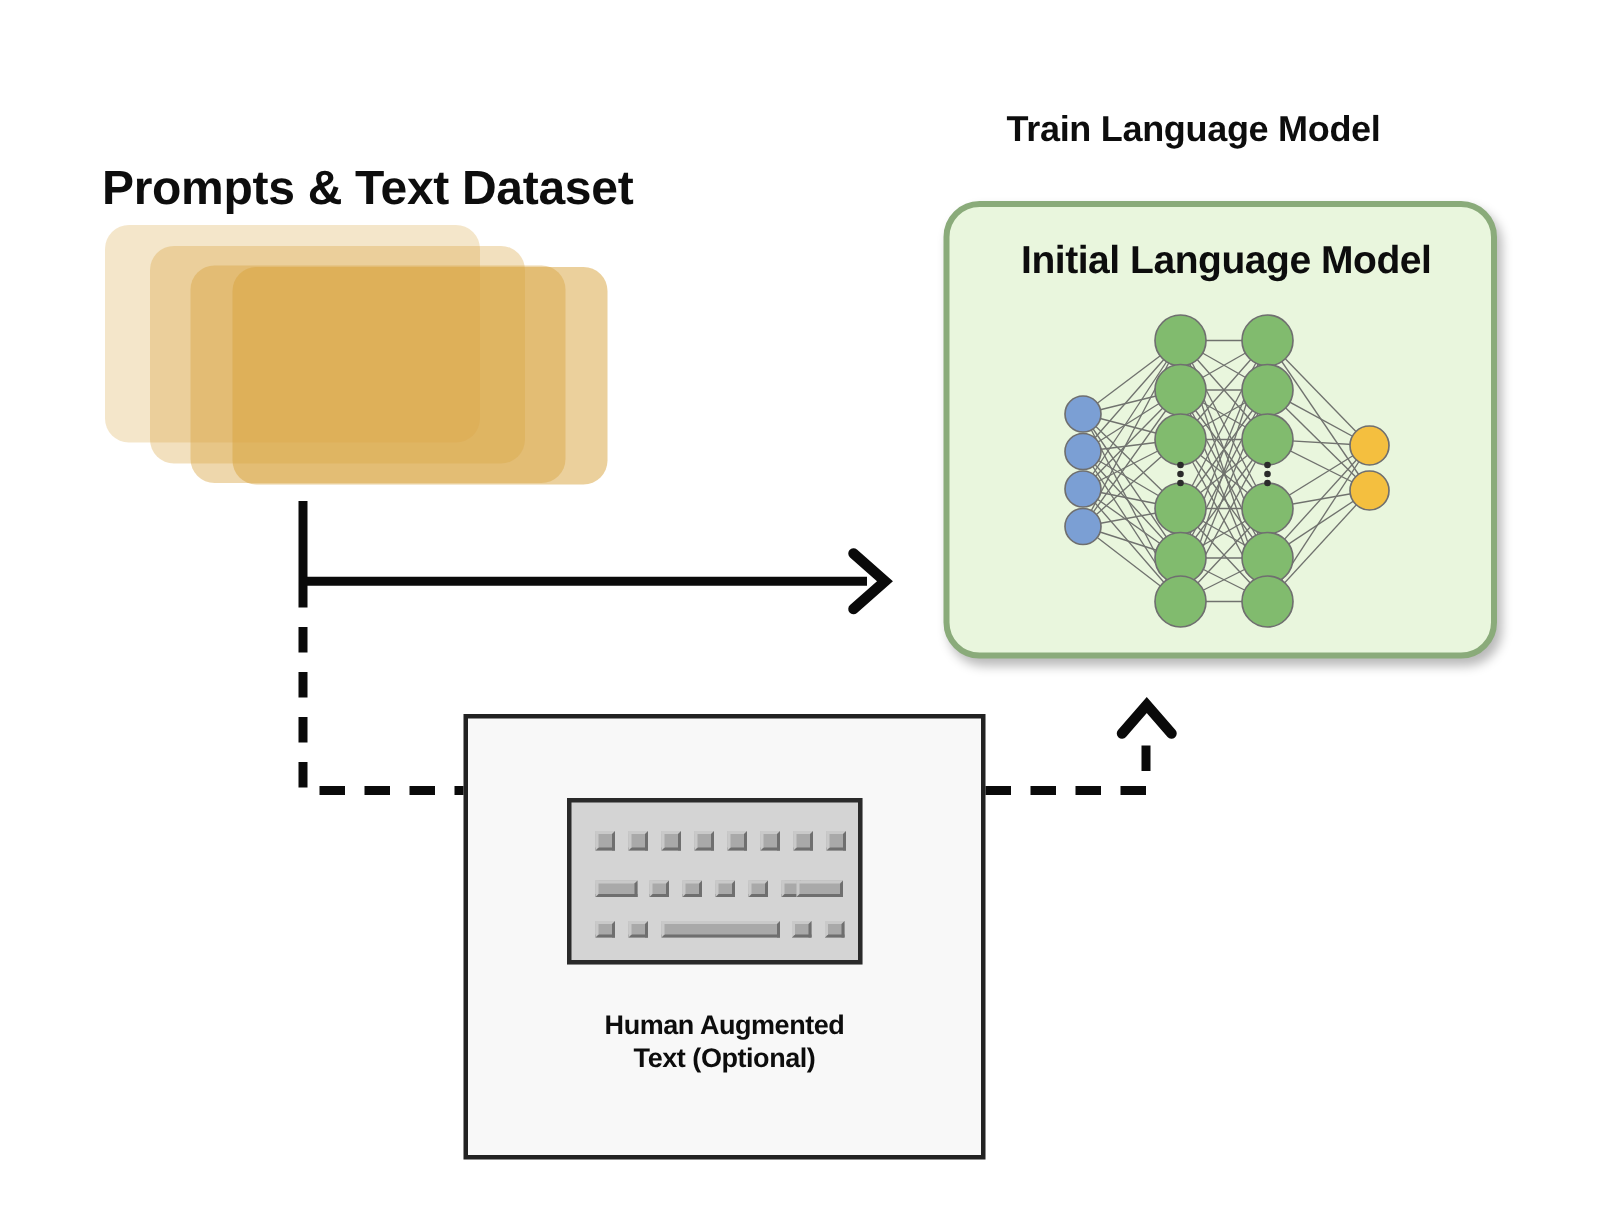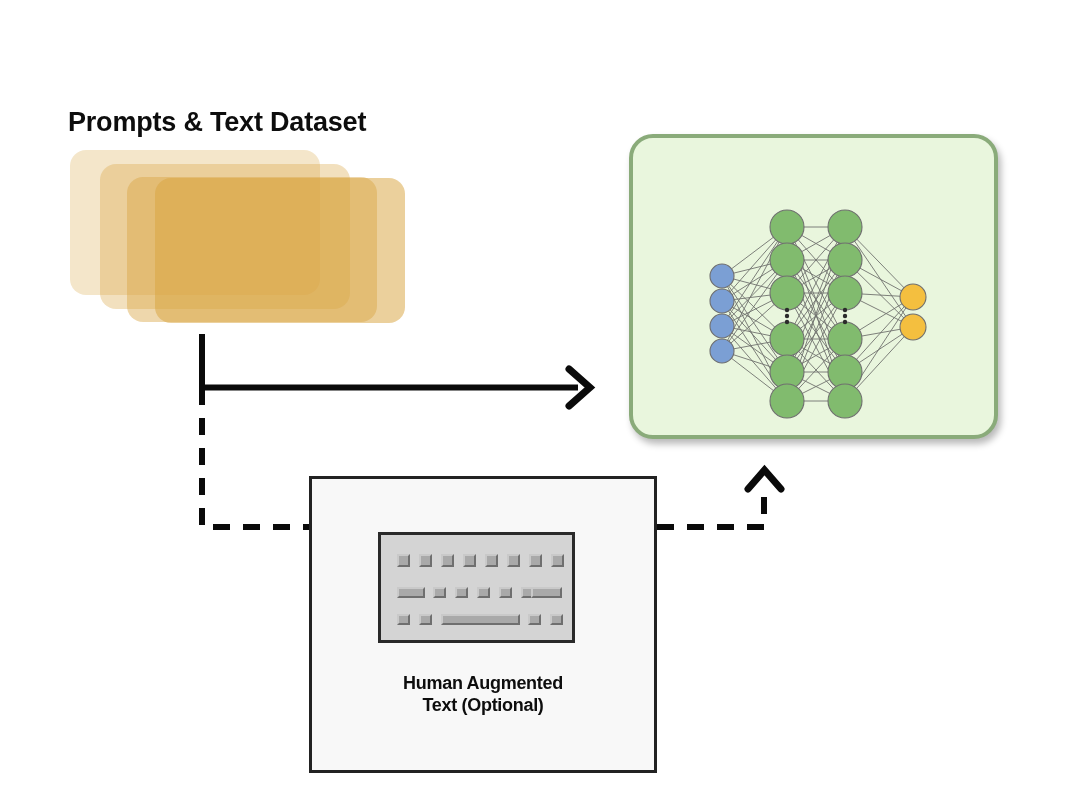--- a/index.html
+++ b/index.html
@@ -24,21 +24,21 @@
   .label {
     position: absolute;
     font-weight: bold;
     color: #0d0d0d;
     letter-spacing: -0.2px;
     white-space: nowrap;
   }
   #dataset-title {
     left: 68px;
     top: 107px;
-    font-size: 27px;
+    font-size: 32px;
   }
   #train-title {
     left: 671px;
     top: 73px;
     font-size: 24px;
   }
   #model-title {
     position: absolute;
     left: 629px;
     top: 158px;
@@ -140,20 +140,21 @@
 
 <div id="canvas">
 
   <div class="label" id="dataset-title">Prompts &amp; Text Dataset</div>
 
   <div class="card" id="card-1" style="opacity: 0.28;"></div>
   <div class="card" id="card-2" style="opacity: 0.34;"></div>
   <div class="card" id="card-3" style="opacity: 0.44;"></div>
   <div class="card" id="card-4" style="opacity: 0.52;"></div>
 
+  <div class="label" id="train-title">Train Language Model</div>
 
   <div id="model-panel">
     <svg id="nn-svg" width="361" height="297" viewBox="0 0 361 297">
       <g id="nn-edges" stroke="#5b5b5b" stroke-width="0.9" fill="none" opacity="0.85">
           <line x1="89" y1="138" x2="154" y2="89"></line>
           <line x1="89" y1="138" x2="154" y2="122"></line>
           <line x1="89" y1="138" x2="154" y2="155"></line>
           <line x1="89" y1="138" x2="154" y2="201"></line>
           <line x1="89" y1="138" x2="154" y2="234"></line>
           <line x1="89" y1="138" x2="154" y2="263"></line>
@@ -248,20 +249,21 @@
           <circle cx="154" cy="172" r="2.2"></circle>
           <circle cx="154" cy="178" r="2.2"></circle>
           <circle cx="154" cy="184" r="2.2"></circle>
           <circle cx="212" cy="172" r="2.2"></circle>
           <circle cx="212" cy="178" r="2.2"></circle>
           <circle cx="212" cy="184" r="2.2"></circle>
         </g>
     </svg>
   </div>
 
+  <div id="model-title">Initial Language Model</div>
 
   <div id="human-box"></div>
 
   <div id="keyboard">
       <div class="key" style="left: 16px; top: 19px; width: 13px; height: 13px;"></div>
       <div class="key" style="left: 38px; top: 19px; width: 13px; height: 13px;"></div>
       <div class="key" style="left: 60px; top: 19px; width: 13px; height: 13px;"></div>
       <div class="key" style="left: 82px; top: 19px; width: 13px; height: 13px;"></div>
       <div class="key" style="left: 104px; top: 19px; width: 13px; height: 13px;"></div>
       <div class="key" style="left: 126px; top: 19px; width: 13px; height: 13px;"></div>

